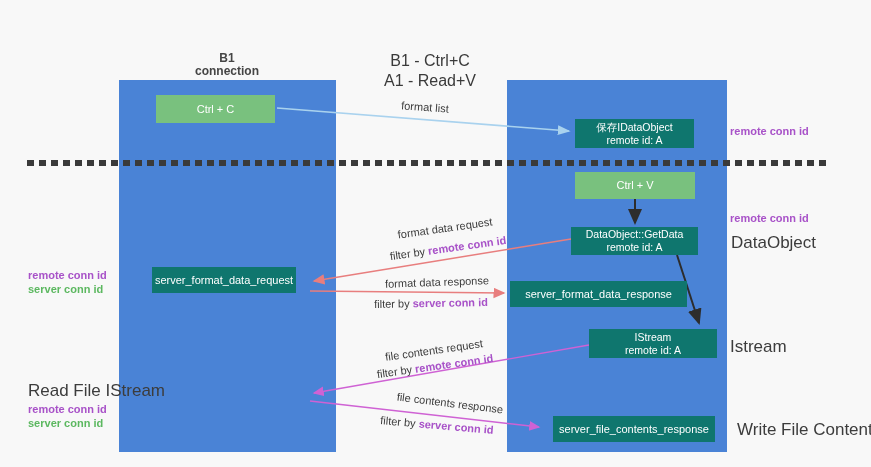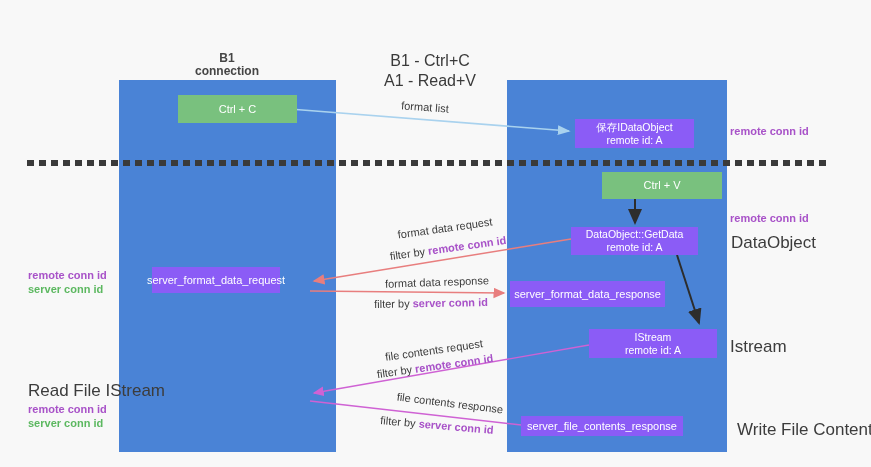--- a/index.html
+++ b/index.html
@@ -6,21 +6,21 @@
   body{background:#f8f8f8;font-family:"Liberation Sans","DejaVu Sans",sans-serif;}
   .canvas{position:relative;width:871px;height:467px;background:#f8f8f8;overflow:hidden;}
   .title{position:absolute;left:330px;top:5px;width:200px;text-align:center;
          font-size:16px;line-height:20px;color:#3a3a3a;margin-top:46px;}
   .col-header{position:absolute;width:120px;text-align:center;font-size:12px;
               line-height:13px;color:#454545;font-weight:bold;}
   .lane{position:absolute;background:#4a83d6;}
   .svg-overlay{position:absolute;left:0;top:0;pointer-events:none;}
   .node{position:absolute;display:flex;flex-direction:column;align-items:center;
         justify-content:center;color:#ffffff;text-align:center;line-height:13px;}
-  .node.orange{background:#8b5cf6;text-align:right;}
+  .node.orange{background:#0f766e;text-align:right;}
   .node.green{background:#79c17e;}
   .node.two-line{font-size:10.5px;}
   .node.one-line{font-size:11px;}
   .side-label{position:absolute;font-size:11px;white-space:nowrap;line-height:14px;}
   .purple{color:#a852c8;font-weight:bold;}
   .greentxt{color:#5cb860;font-weight:bold;}
   .dark{color:#3c3c3c;font-weight:normal;font-size:17px;}
   .mid-label{position:absolute;font-size:11px;color:#3c3c3c;white-space:nowrap;
              transform-origin:center center;}
 </style>
@@ -68,53 +68,53 @@
 
     <line x1="310" y1="291" x2="504" y2="293" stroke="#e87e7e" stroke-width="1.5" marker-end="url(#ah-salmon)"></line>
 
     <line x1="677" y1="255" x2="699" y2="323" stroke="#2d2d2d" stroke-width="2" marker-end="url(#ah-black)"></line>
 
     <line x1="589" y1="345" x2="314" y2="393" stroke="#cf62d4" stroke-width="1.4" marker-end="url(#ah-magenta)"></line>
 
     <line x1="310" y1="401" x2="539" y2="427" stroke="#cf62d4" stroke-width="1.4" marker-end="url(#ah-magenta)"></line>
   </svg>
 
-  <div class="node green one-line" style="left:156px;top:95px;width:119px;height:28px;margin-left:22px;">
+  <div class="node green one-line" style="left:156px;top:95px;width:119px;height:28px;">
     <span>Ctrl + C</span>
   </div>
 
   <div class="node orange two-line" style="left:575px;top:119px;width:119px;height:29px;">
     <span>保存IDataObject</span>
     <span>remote id: A</span>
   </div>
 
-  <div class="node green one-line" style="left:575px;top:172px;width:120px;height:27px;margin-left:27px;">
+  <div class="node green one-line" style="left:575px;top:172px;width:120px;height:27px;">
     <span>Ctrl + V</span>
   </div>
 
   <div class="node orange two-line" style="left:571px;top:227px;width:127px;height:28px;">
     <span>DataObject::GetData</span>
     <span>remote id: A</span>
   </div>
 
-  <div class="node orange one-line" style="left:152px;top:267px;width:128px;height:26px;">
+  <div class="node orange one-line" style="left:152px;top:267px;width:144px;height:26px;">
     <span>server_format_data_request</span>
   </div>
 
-  <div class="node orange one-line" style="left:510px;top:281px;width:155px;height:26px;">
+  <div class="node orange one-line" style="left:510px;top:281px;width:177px;height:26px;">
     <span>server_format_data_response</span>
   </div>
 
   <div class="node orange two-line" style="left:589px;top:329px;width:128px;height:29px;">
     <span>IStream</span>
     <span>remote id: A</span>
   </div>
 
 
-  <div class="node orange one-line" style="left:521px;top:416px;width:162px;height:20px;">
+  <div class="node orange one-line" style="left:553px;top:416px;width:162px;height:26px;">
     <span>server_file_contents_response</span>
   </div>
 
   <div class="side-label purple" style="left:730px;top:124px;">remote conn id</div>
   <div class="side-label purple" style="left:730px;top:211px;">remote conn id</div>
   <div class="side-label dark" style="left:731px;top:236px;">DataObject</div>
   <div class="side-label dark" style="left:730px;top:340px;">Istream</div>
   <div class="side-label dark" style="left:737px;top:423px;">Write File Contents</div>
 
   <div class="side-label purple" style="left:28px;top:268px;">remote conn id</div>

